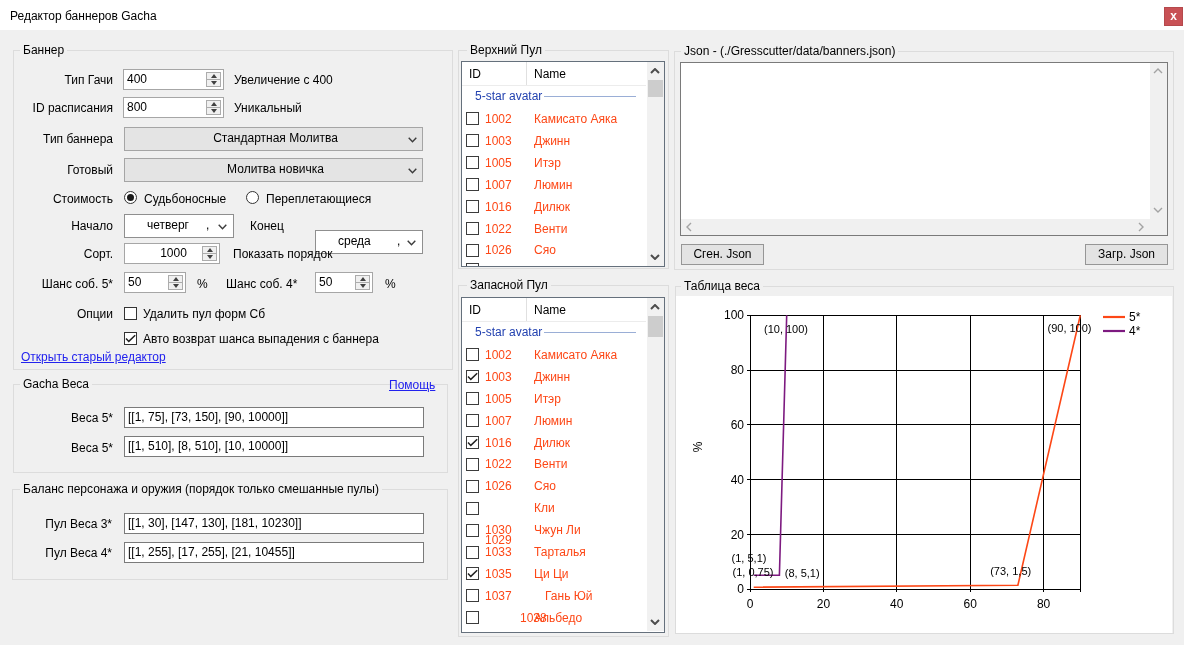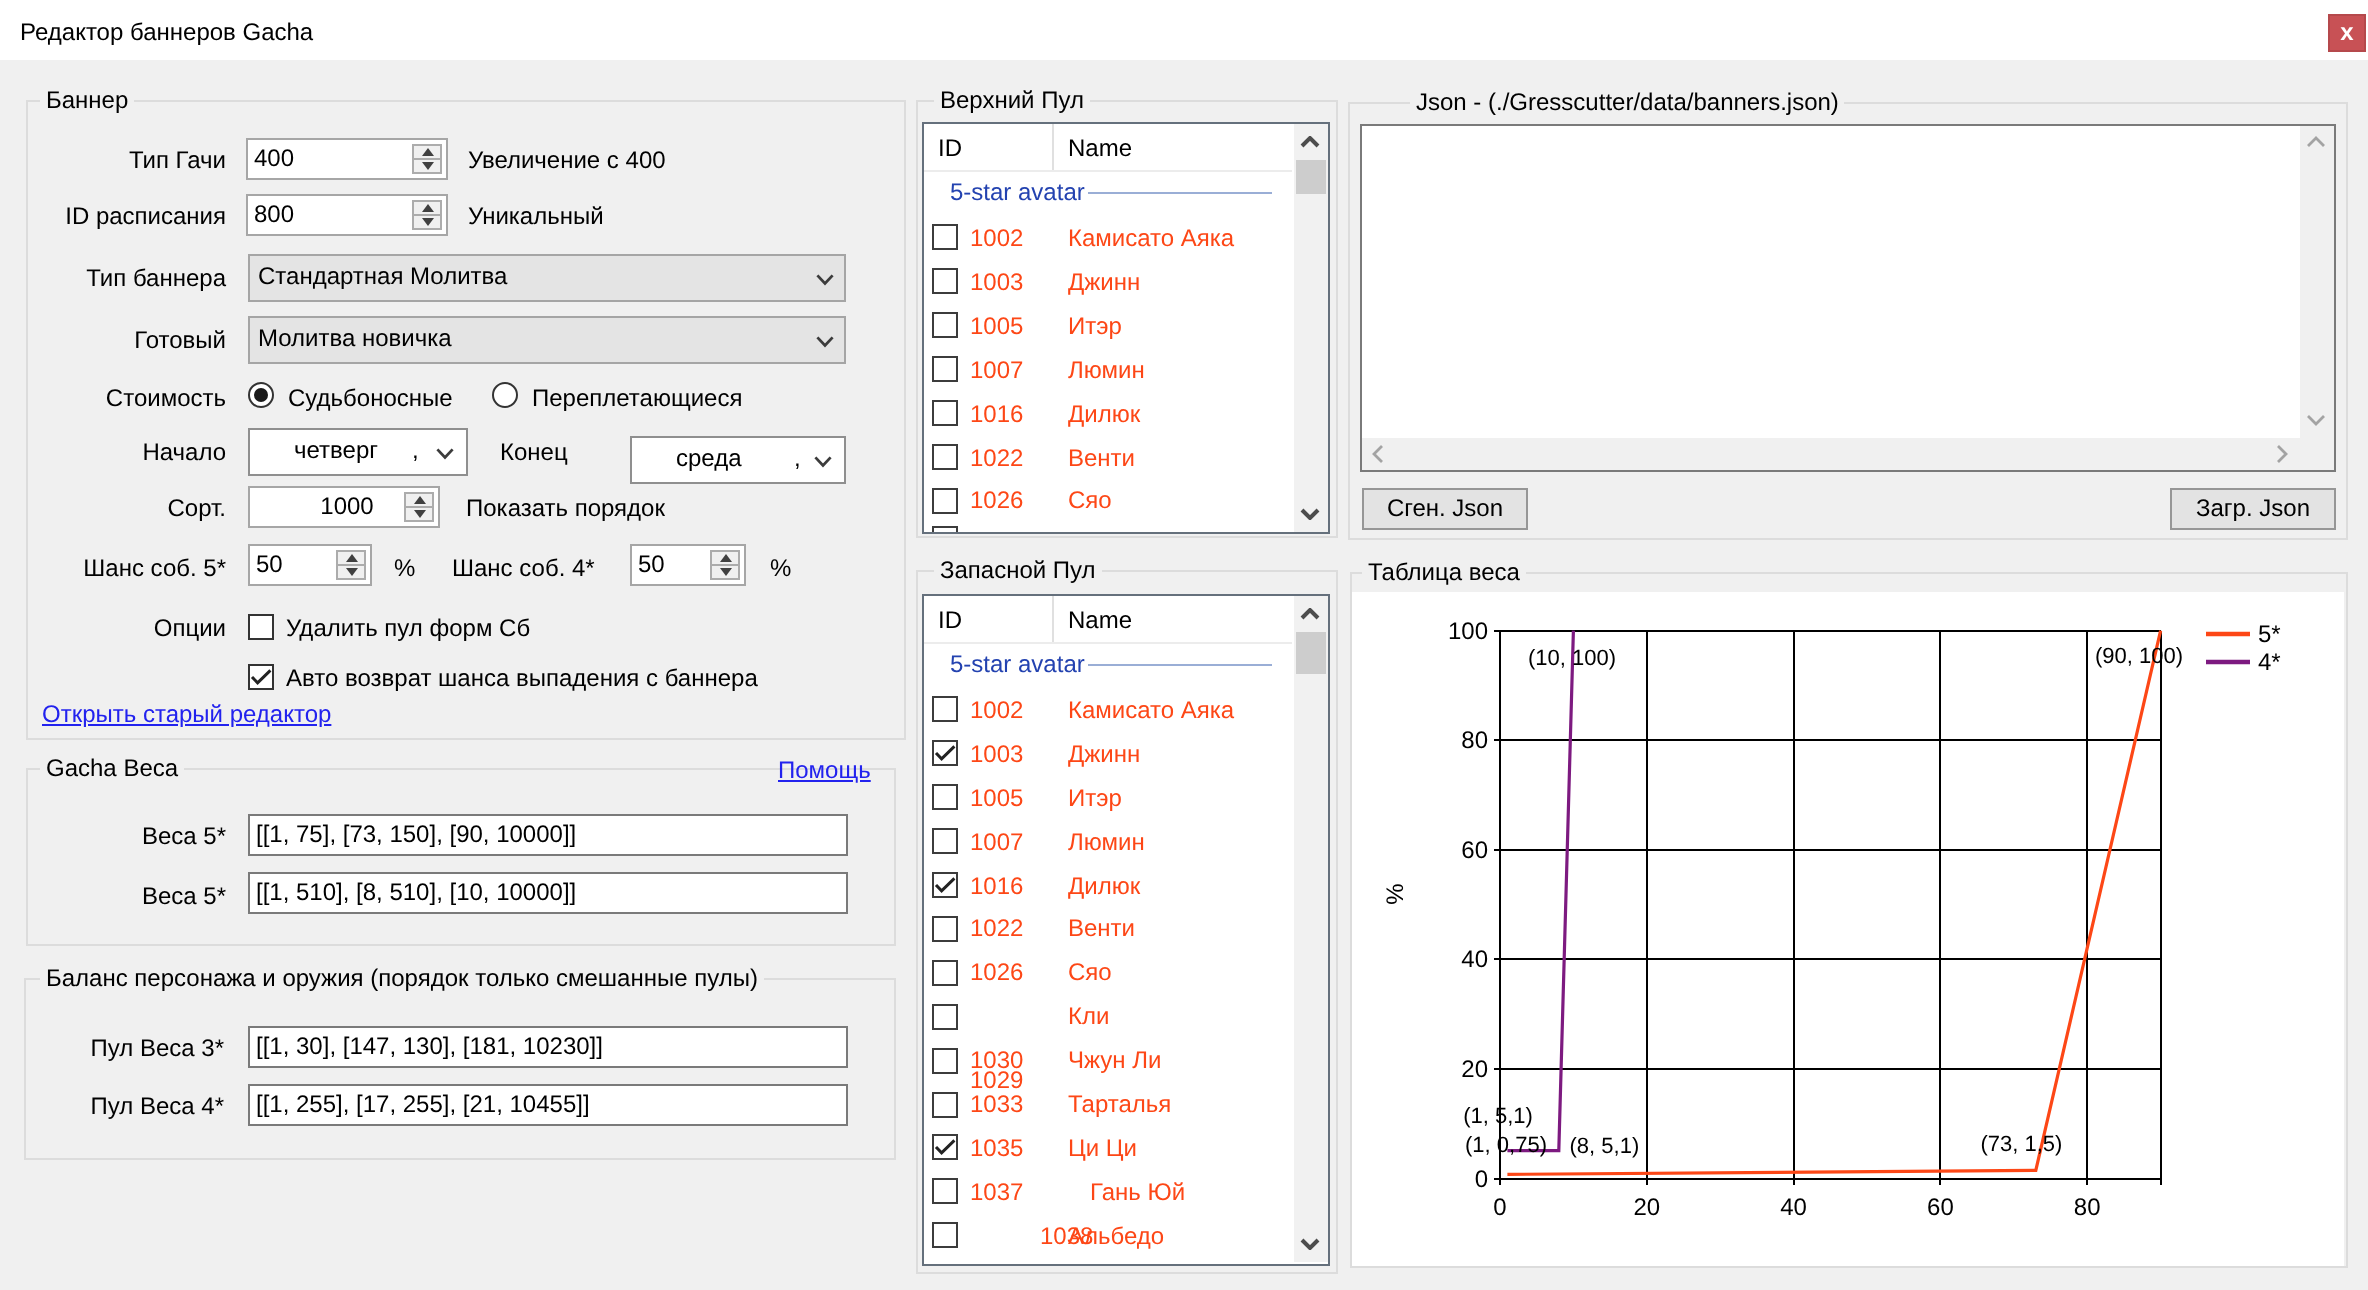--- a/index.html
+++ b/index.html
@@ -11,21 +11,21 @@
 .gb { position:absolute; border:1px solid #dcdcdc; }
 .gblab { position:absolute; background:#f0f0f0; padding:0 3px; font-size:12px; white-space:nowrap; line-height:14px; z-index:3; }
 .tb { position:absolute; background:#fff; border:1px solid #7a7a7a; font-size:12px; line-height:19px; padding-left:3px; white-space:nowrap; overflow:hidden; }
 .tb.spin { border-color:#a6a6a6; }
 .spinbtns { position:absolute; top:2px; bottom:2px; right:2px; width:15px; }
 .spb { position:absolute; left:0; right:0; height:8px; background:#f0f0f0; border:1px solid #acacac; }
 .spb.up { top:0; }
 .spb.dn { bottom:0; }
 .tri-up { position:absolute; left:50%; top:50%; margin:-2px 0 0 -3px; width:0; height:0; border-left:3px solid transparent; border-right:3px solid transparent; border-bottom:4px solid #404040; }
 .tri-dn { position:absolute; left:50%; top:50%; margin:-2px 0 0 -3px; width:0; height:0; border-left:3px solid transparent; border-right:3px solid transparent; border-top:4px solid #404040; }
-.combo { position:absolute; border:1px solid #a5a5a5; background:#e4e4e4; font-size:12px; line-height:21px; padding-left:4px; white-space:nowrap; }
+.combo { position:absolute; border:1px solid #a5a5a5; background:#e4e4e4; font-size:12px; line-height:21px; padding-left:4px; white-space:nowrap;text-align:center; }
 .combow { position:absolute; border:1px solid #8f8f8f; background:#fff; font-size:12px; line-height:21px; white-space:nowrap; }
 .chk { position:absolute; width:13px; height:13px; background:#fff; border:1px solid #333; }
 .radio { position:absolute; width:13px; height:13px; background:#fff; border:1px solid #333; border-radius:50%; }
 .radio.sel:after { content:""; position:absolute; left:2px; top:2px; width:7px; height:7px; background:#1a1a1a; border-radius:50%; }
 .link { position:absolute; font-size:12px; color:#2222ee; text-decoration:underline; white-space:nowrap; line-height:14px; }
 .orange { color:#fd4716; }
 .btn { position:absolute; background:#e3e3e3; border:1px solid #969696; font-size:12px; text-align:center; }
 svg.icon { position:absolute; }
 </style>
 </head>
@@ -87,21 +87,21 @@
 
   <div class="lblr" style="left:20px;top:219px;width:93px;">Начало</div>
   <div class="combow" style="left:124px;top:214px;width:110px;height:24px;">
     <span style="position:absolute;left:22px;">четверг</span>
       <span style="position:absolute;left:81px;">,</span>
     <svg class="icon" style="right:6px;top:9px;" width="9" height="6" viewBox="0 0 9 6">
         <path d="M0.7 0.7 L4.5 4.7 L8.3 0.7" stroke="#3c3c3c" stroke-width="1.4" fill="none"></path>
       </svg>
   </div>
   <div class="lbl" style="left:250px;top:219px;">Конец</div>
-  <div class="combow" style="left:315px;top:218px;width:108px;height:24px;">
+  <div class="combow" style="left:315px;top:230px;width:108px;height:24px;">
     <span style="position:absolute;left:22px;">среда</span>
       <span style="position:absolute;left:81px;">,</span>
     <svg class="icon" style="right:6px;top:9px;" width="9" height="6" viewBox="0 0 9 6">
         <path d="M0.7 0.7 L4.5 4.7 L8.3 0.7" stroke="#3c3c3c" stroke-width="1.4" fill="none"></path>
       </svg>
   </div>
 
   <div class="lblr" style="left:20px;top:247px;width:93px;">Сорт.</div>
   <div class="tb spin" style="left:124px;top:243px;width:96px;height:21px;text-align:center;">1000
     <div class="spinbtns">
@@ -282,21 +282,21 @@
   <svg class="icon" style="left:650px;top:304px;" width="10" height="6" viewBox="0 0 10 6">
       <path d="M1 5 L5 1 L9 5" stroke="#4d4d4d" stroke-width="2" fill="none"></path>
     </svg>
   <svg class="icon" style="left:650px;top:619px;" width="10" height="6" viewBox="0 0 10 6">
       <path d="M1 1 L5 5 L9 1" stroke="#4d4d4d" stroke-width="2" fill="none"></path>
     </svg>
   <div class="abs" style="left:648px;top:316px;width:15px;height:21px;background:#cdcdcd;"></div>
 </div>
 
 <div class="gb" style="left:674px;top:51px;width:500px;height:219px;"></div>
-<div class="gblab" style="left:681px;top:44px;margin-left:24px;">Json - (./Gresscutter/data/banners.json)</div>
+<div class="gblab" style="left:681px;top:44px;">Json - (./Gresscutter/data/banners.json)</div>
 <div id="json-area">
   <div class="abs" style="left:680px;top:62px;width:488px;height:174px;background:#fff;border:1px solid #7a7a7a;"></div>
   <div class="abs" style="left:1150px;top:63px;width:17px;height:172px;background:#f0f0f0;"></div>
   <div class="abs" style="left:681px;top:219px;width:469px;height:16px;background:#f0f0f0;"></div>
   <svg class="icon" style="left:1153px;top:68px;" width="10" height="6" viewBox="0 0 10 6">
       <path d="M1 5 L5 1 L9 5" stroke="#a3a3a3" stroke-width="1.4" fill="none"></path>
     </svg>
   <svg class="icon" style="left:1153px;top:207px;" width="10" height="6" viewBox="0 0 10 6">
       <path d="M1 1 L5 5 L9 1" stroke="#a3a3a3" stroke-width="1.4" fill="none"></path>
     </svg>

